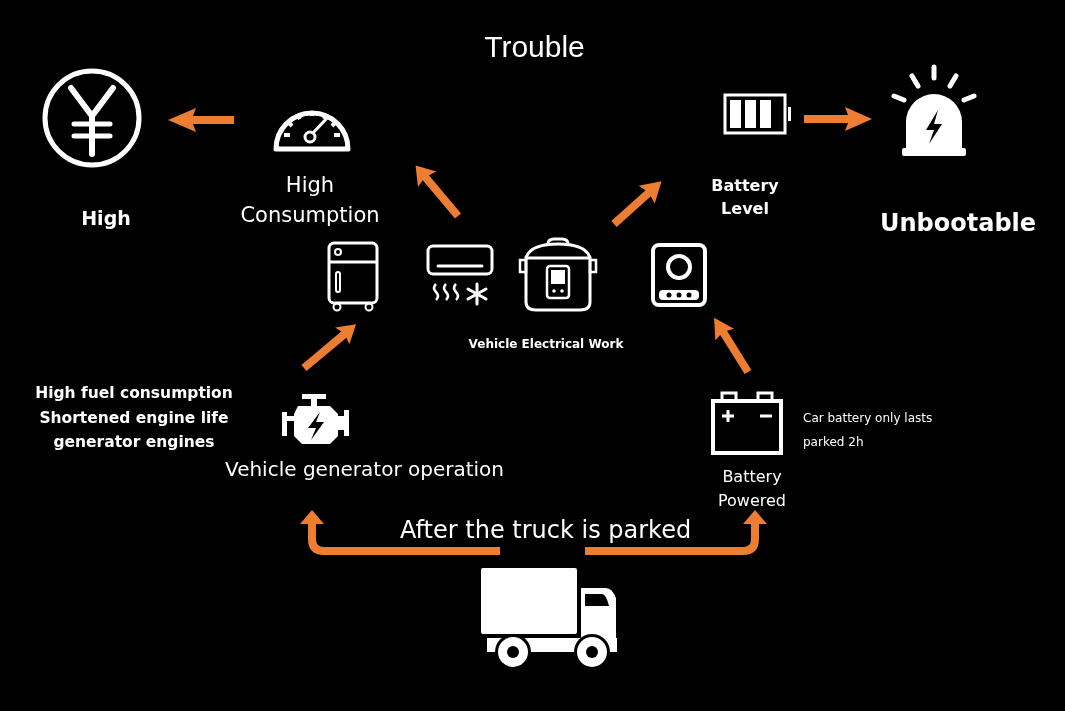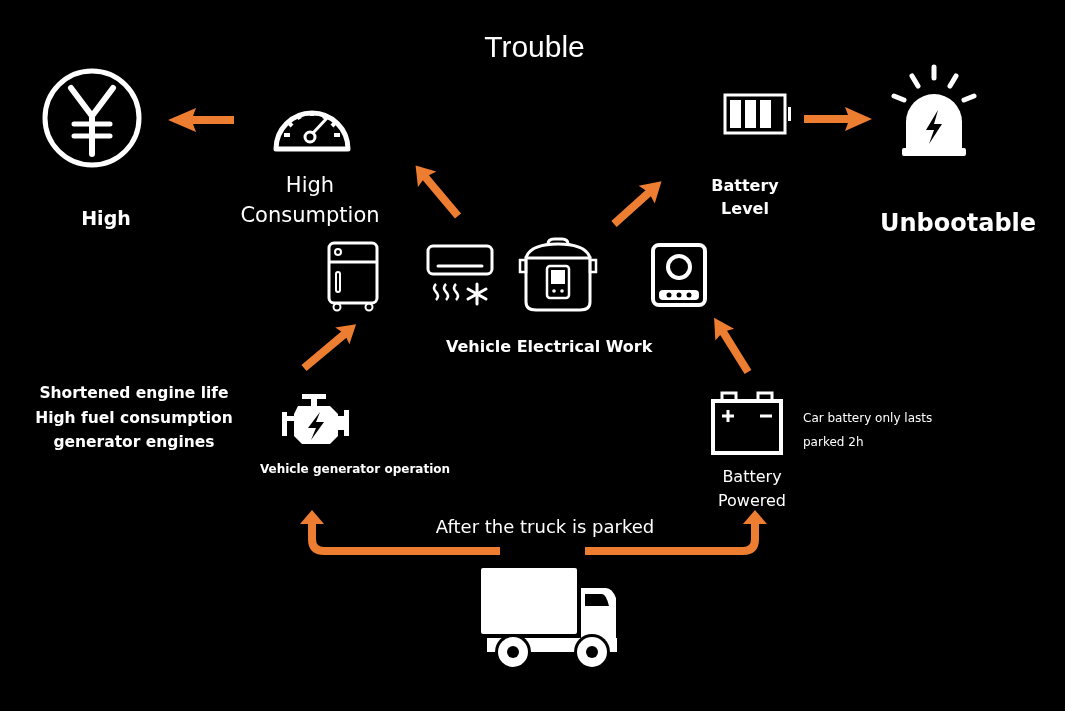--- a/index.html
+++ b/index.html
@@ -130,51 +130,51 @@
 
 <svg style="left:650px;top:242px" width="58" height="66" viewBox="0 0 58 66">
   <rect x="3" y="3" width="52" height="60" rx="6" fill="none" stroke="#fff" stroke-width="4"></rect>
   <circle cx="29" cy="25" r="11" fill="none" stroke="#fff" stroke-width="4"></circle>
   <rect x="9" y="48" width="40" height="10" rx="4" fill="#fff"></rect>
   <circle cx="19" cy="53" r="2.5" fill="#000"></circle>
   <circle cx="29" cy="53" r="2.5" fill="#000"></circle>
   <circle cx="39" cy="53" r="2.5" fill="#000"></circle>
 </svg>
 
-<div class="t bold" style="left:446px;width:200px;top:337px;font-size:16px;">Vehicle Electrical Work</div>
+<div class="t bold" style="left:446px;width:200px;top:337px;font-size:12px;">Vehicle Electrical Work</div>
 
 <svg style="left:300px;top:320px" width="60" height="52" viewBox="0 0 60 52">
   <g transform="translate(4,48) rotate(-40)">
     <polygon points="0,-4 52,-4 50,-11 68,0 50,11 52,4 0,4" fill="#ed7d31"></polygon>
   </g>
 </svg>
 
 <svg style="left:704px;top:314px" width="50" height="64" viewBox="0 0 50 64">
   <g transform="translate(44,58) rotate(-122)">
     <polygon points="0,-4 46,-4 44,-11 64,0 44,11 46,4 0,4" fill="#ed7d31"></polygon>
   </g>
 </svg>
 
 <div class="t bold" style="left:34px;width:200px;top:381px;font-size:15.5px;line-height:24.5px;">
+  <span class="line">High fuel consumption</span>
   <span class="line">Shortened engine life</span>
-  <span class="line">High fuel consumption</span>
   <span class="line">generator engines</span>
 </div>
 
 <svg style="left:280px;top:392px" width="72" height="56" viewBox="0 0 72 56">
   <rect x="22" y="2" width="24" height="5" fill="#fff"></rect>
   <rect x="31" y="6" width="6" height="8" fill="#fff"></rect>
   <path d="M18 14 L50 14 L58 22 L58 44 L50 52 L22 52 L14 44 L14 22 Z" fill="#fff"></path>
   <rect x="4" y="24" width="12" height="5" fill="#fff"></rect>
   <rect x="2" y="20" width="5" height="24" fill="#fff"></rect>
   <rect x="56" y="24" width="10" height="14" fill="#fff"></rect>
   <rect x="64" y="18" width="5" height="26" fill="#fff"></rect>
   <polygon points="40,20 28,36 36,36 31,48 44,30 36,30" fill="#000"></polygon>
 </svg>
-<div class="t" style="left:225px;width:260px;top:457px;font-size:12px;line-height:25px;font-weight:bold;">
+<div class="t" style="left:225px;width:260px;top:457px;font-size:20px;line-height:25px;">
   <span class="line">Vehicle generator operation</span>
 </div>
 
 <svg style="left:710px;top:390px" width="74" height="66" viewBox="0 0 74 66">
   <rect x="12" y="3" width="14" height="8" fill="none" stroke="#fff" stroke-width="3"></rect>
   <rect x="48" y="3" width="14" height="8" fill="none" stroke="#fff" stroke-width="3"></rect>
   <rect x="3" y="11" width="68" height="52" fill="none" stroke="#fff" stroke-width="4"></rect>
   <g stroke="#fff" stroke-width="3">
     <line x1="12" y1="26" x2="24" y2="26"></line>
     <line x1="18" y1="20" x2="18" y2="32"></line>
@@ -191,21 +191,21 @@
 </div>
 
 <svg style="left:294px;top:508px" width="210" height="50" viewBox="0 0 210 50">
   <path d="M206 43 L30 43 Q18 43 18 31 L18 14" fill="none" stroke="#ed7d31" stroke-width="8"></path>
   <polygon points="18,2 6,16 30,16" fill="#ed7d31"></polygon>
 </svg>
 <svg style="left:585px;top:508px" width="190" height="50" viewBox="0 0 190 50">
   <path d="M0 43 L158 43 Q170 43 170 31 L170 14" fill="none" stroke="#ed7d31" stroke-width="8"></path>
   <polygon points="170,2 158,16 182,16" fill="#ed7d31"></polygon>
 </svg>
-<div class="t" style="left:400px;width:290px;top:516px;font-size:18px;">After the truck is parked</div>
+<div class="t" style="left:400px;width:290px;top:516px;font-size:24px;">After the truck is parked</div>
 
 <svg style="left:478px;top:566px" width="142" height="106" viewBox="0 0 142 106">
   <rect x="3" y="2" width="96" height="66" rx="2" fill="#fff"></rect>
   <path d="M103 22 L128 22 Q134 22 138 32 L138 84 L103 84 Z" fill="#fff"></path>
   <path d="M107 28 L124 28 Q128 28 131 40 L107 40 Z" fill="#000"></path>
   <rect x="9" y="72" width="130" height="14" fill="#fff"></rect>
   <circle cx="35" cy="86" r="18" fill="#000"></circle>
   <circle cx="35" cy="86" r="15" fill="#fff"></circle>
   <circle cx="35" cy="86" r="6" fill="#000"></circle>
   <circle cx="114" cy="86" r="18" fill="#000"></circle>

